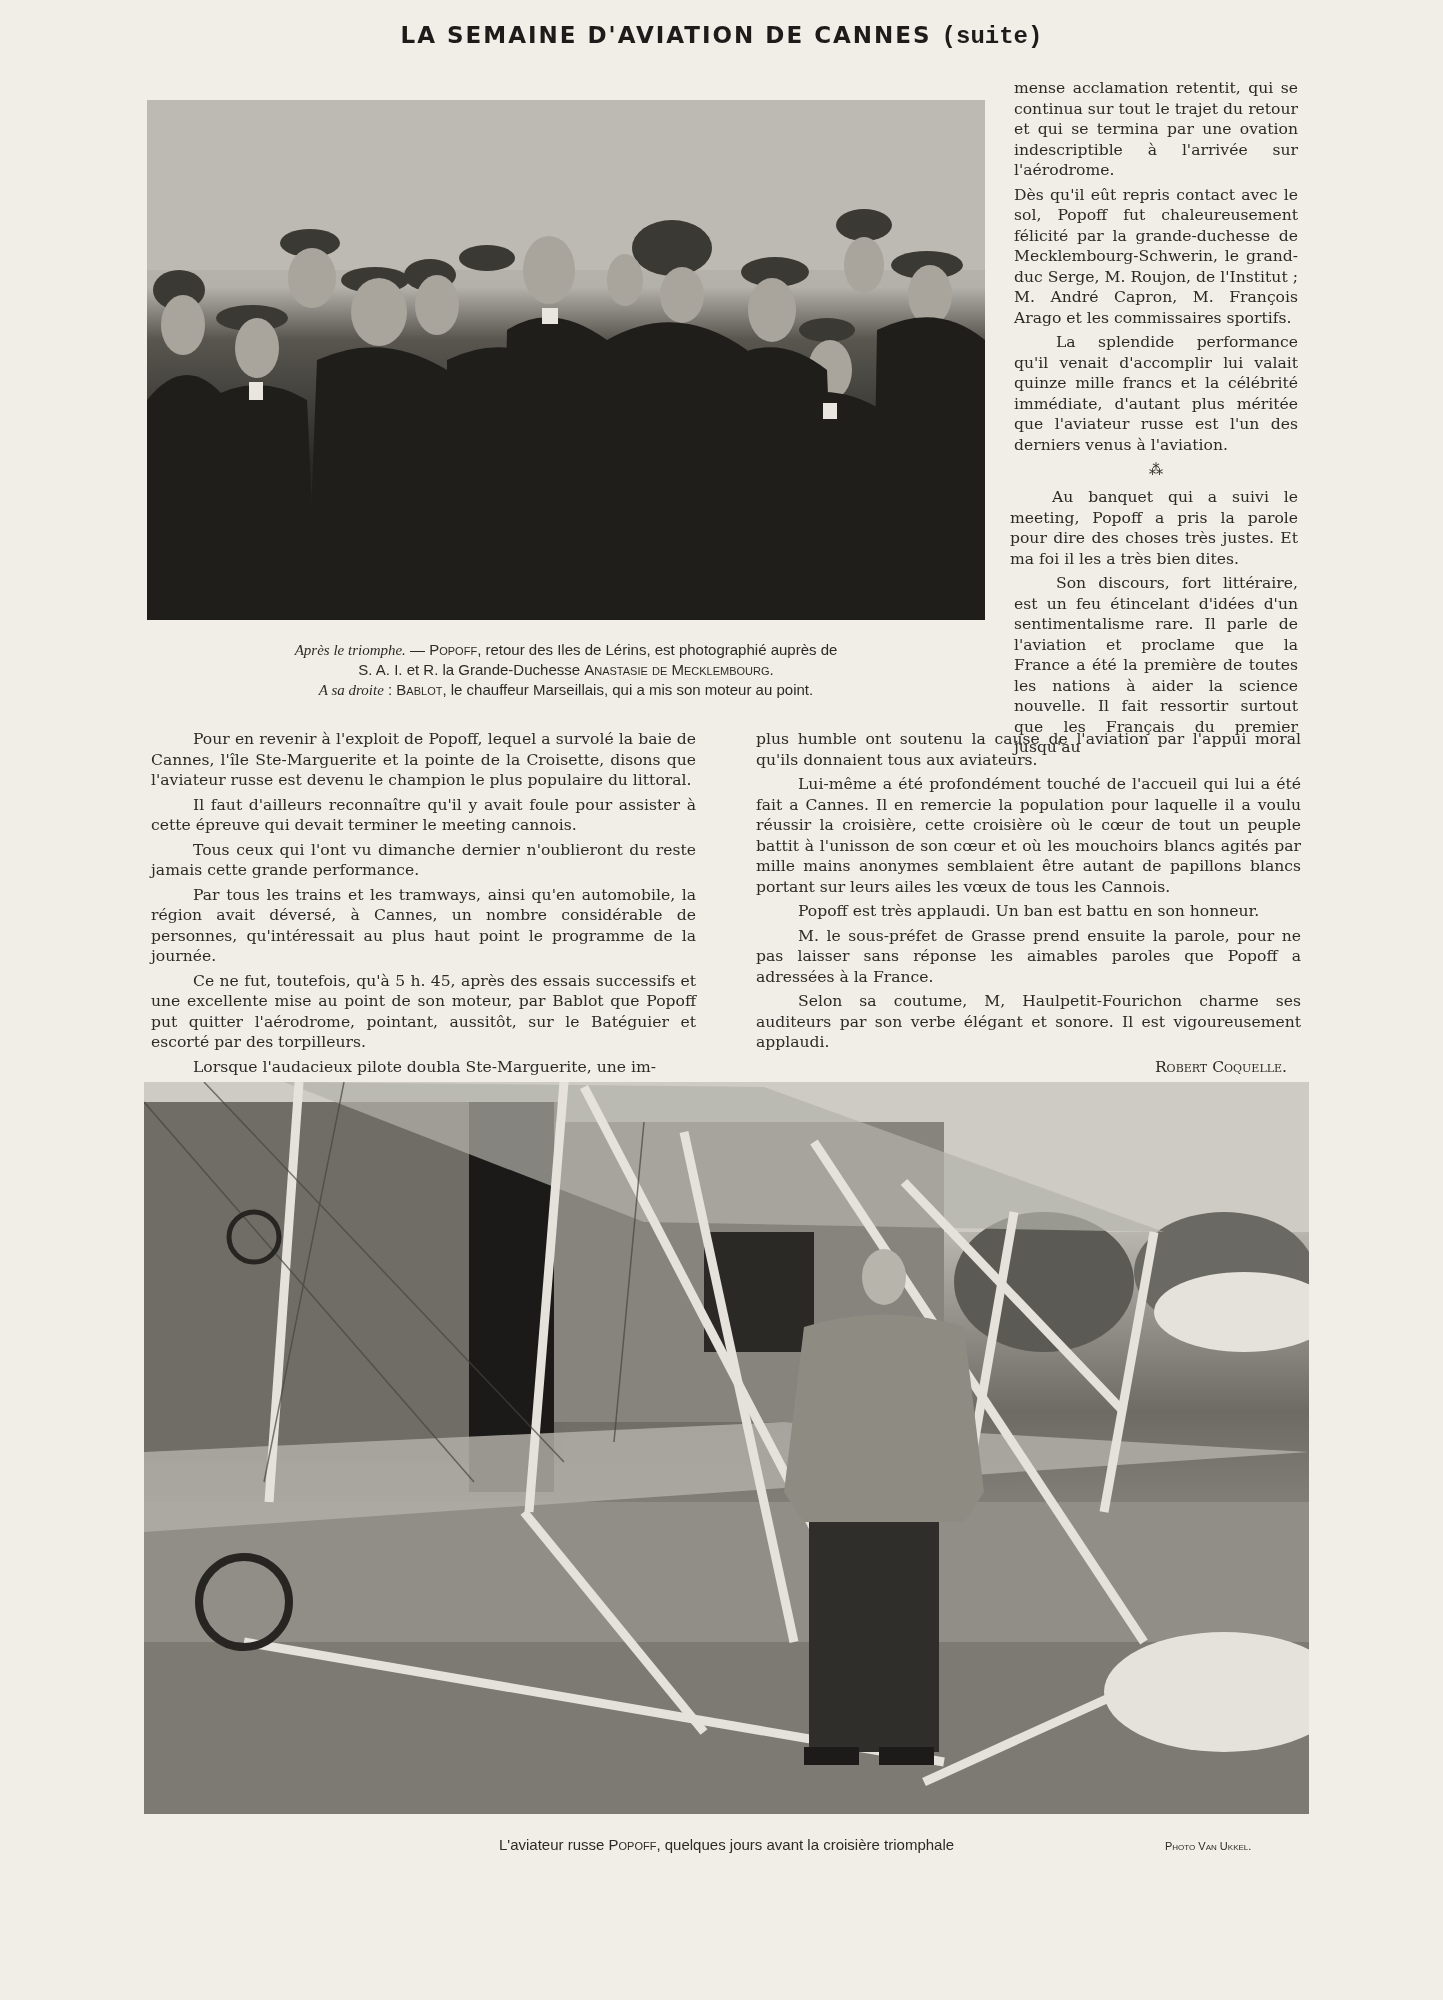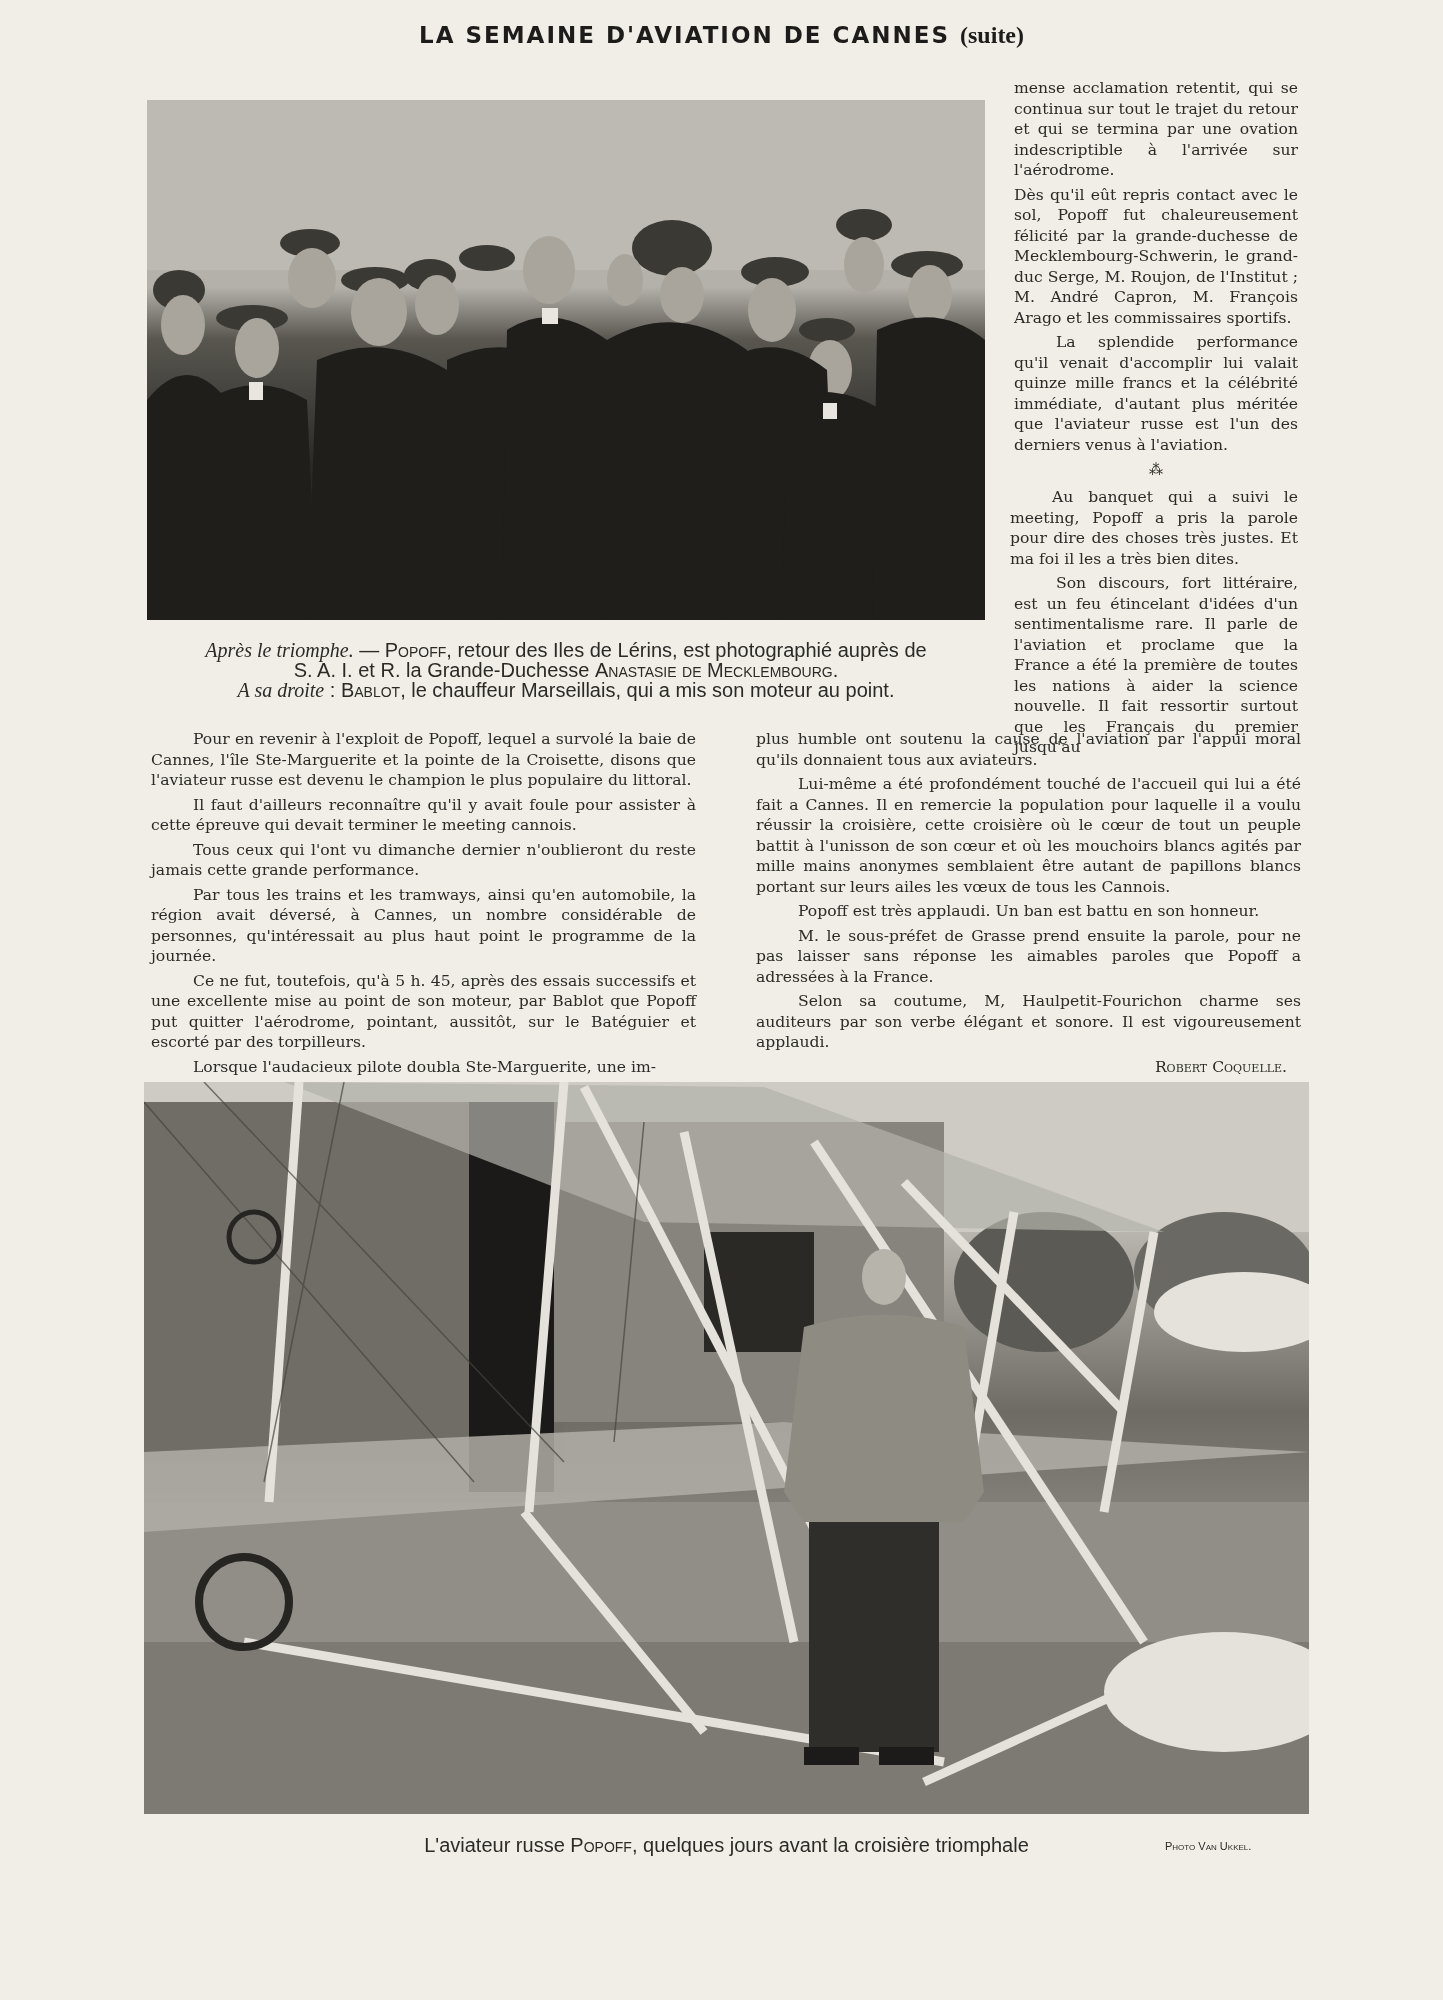--- a/index.html
+++ b/index.html
@@ -7,33 +7,33 @@
     width: 1443px; height: 2000px; position: relative; overflow: hidden;
     background: #f0eee6;
     font-family: "DejaVu Serif", "Liberation Serif", serif;
     color: #2b2a27;
   }
   .page-title {
     position: absolute; left: 0; width: 1443px; top: 22px; text-align: center;
     font-family: "DejaVu Sans", sans-serif; font-weight: bold; font-size: 23px;
     letter-spacing: 2px; color: #1d1c1a;
   }
-  .page-title .suite { font-family: Liberation Serif, serif; letter-spacing: 0; font-size: 24px; }
+  .page-title .suite { font-family: Liberation Mono, monospace; letter-spacing: 0; font-size: 24px; }
   .photo {
     position: absolute; overflow: hidden;
     background: #9a9891;
   }
   #photo-top { left: 147px; top: 100px; width: 838px; height: 520px;
     background: linear-gradient(180deg, #b9b7b0 0%, #b3b1aa 36%, #58564f 46%, #2b2a26 70%, #22211e 100%); }
   #photo-bottom { left: 144px; top: 1082px; width: 1165px; height: 732px;
     background: linear-gradient(180deg, #cfcdc6 0%, #b9b7b0 20%, #6d6b64 45%, #8c8a83 65%, #9d9a92 80%, #7f7d76 100%); }
   .photo svg { position: absolute; left: 0; top: 0; width: 100%; height: 100%; }
   .caption {
     position: absolute; text-align: center; font-family: "Liberation Sans Narrow", "Liberation Sans", sans-serif;
-    font-size: 20px; line-height: 20px; color: #2b2a27;
+    font-size: 15px; line-height: 20px; color: #2b2a27;
   }
   .caption i { font-family: "Liberation Serif", serif; }
   .sc { font-variant: small-caps; }
   .col {
     position: absolute; font-size: 15.6px; line-height: 20.5px; text-align: justify;
     hyphens: none;
   }
   .col p { margin: 4px; text-indent: 42px; }
   .col p.noindent { text-indent: 0; }
   .stars { text-align: center; font-size: 14px; line-height: 14px; margin: 8px 0 10px 0; }

